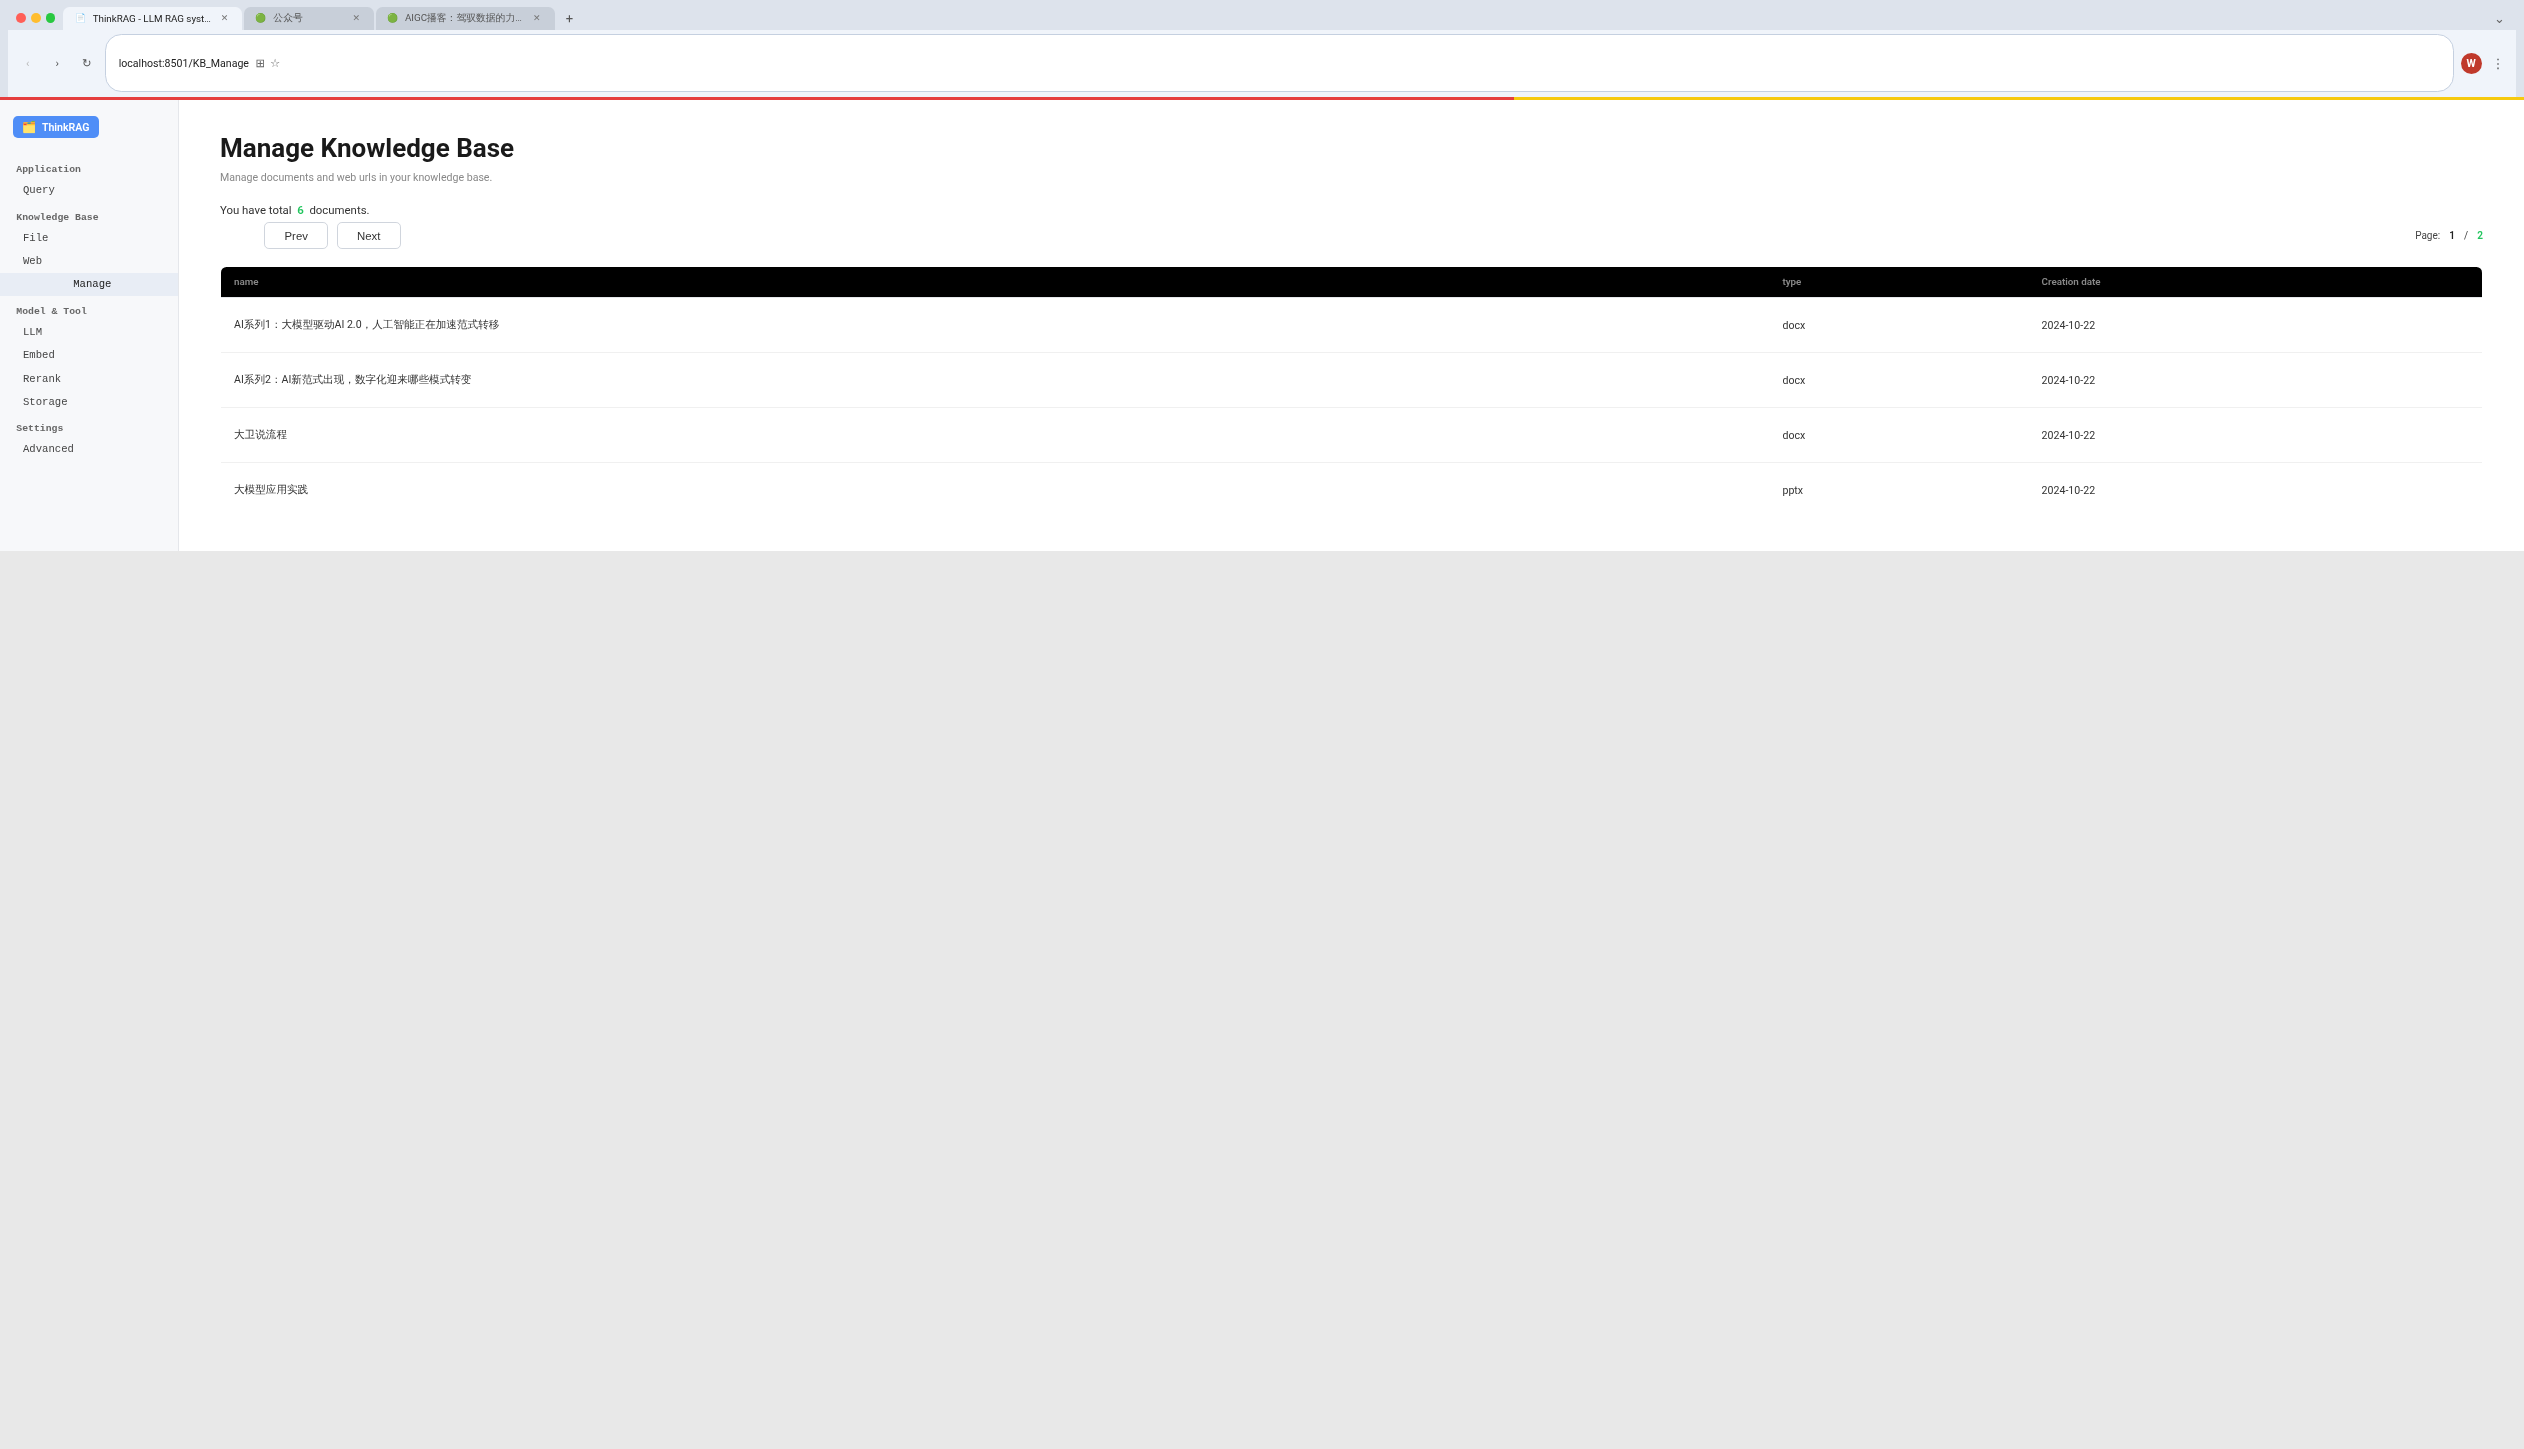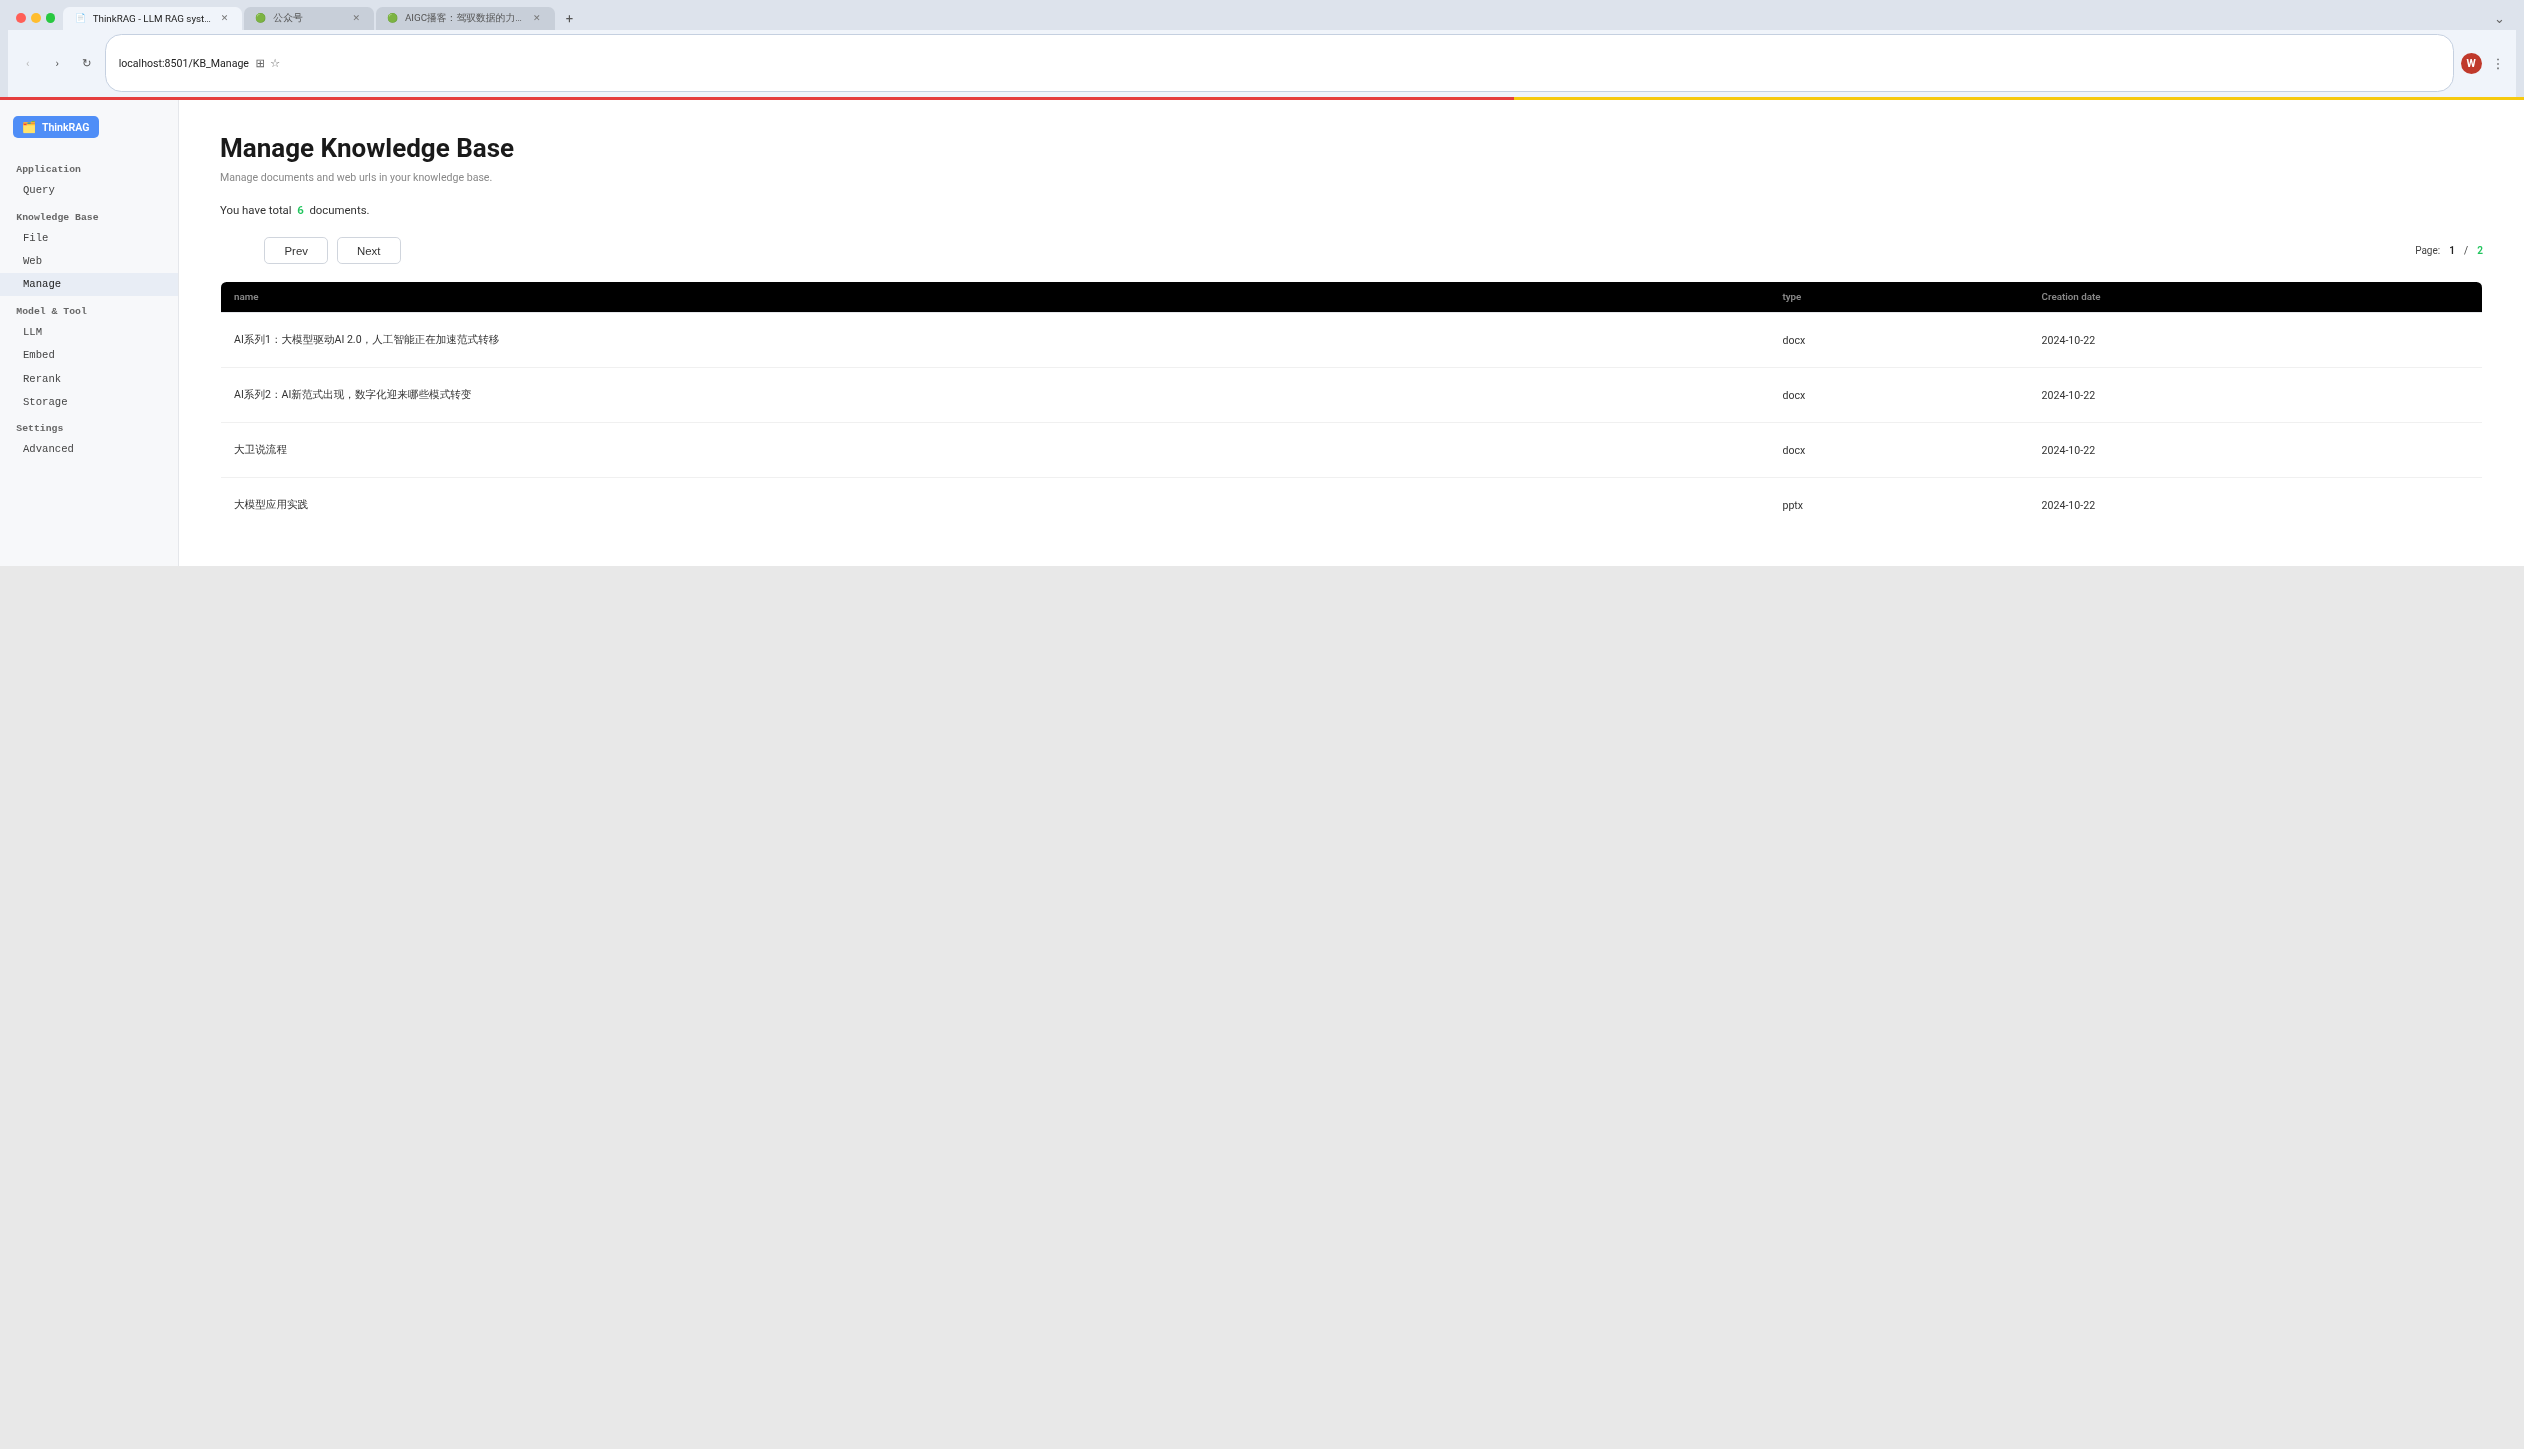--- a/index.html
+++ b/index.html
@@ -196,20 +196,21 @@
       font-size: 10.6px;
       color: #444;
       cursor: pointer;
       border-radius: 0;
       text-decoration: none;
     }
     .nav-item.active {
       background: #e8edf5;
       color: #222;
       font-weight: 500;
+      text-align: center;
     }
 
     
     .main-content {
       flex: 1;
       padding: 33px 41px;
       overflow-y: auto;
       background: white;
     }
 
@@ -220,21 +221,21 @@
       margin-bottom: 8.1px;
     }
     .page-subtitle {
       font-size: 10.6px;
       color: #888;
       margin-bottom: 19.5px;
     }
     .doc-count {
       font-size: 11.4px;
       color: #333;
-      margin-bottom: 20px;
+      margin-bottom: 5px;
     }
     .doc-count-num {
       color: #22c55e;
       font-weight: 600;
     }
 
     .pagination-row {
       display: flex;
       align-items: center;
       justify-content: space-between;

